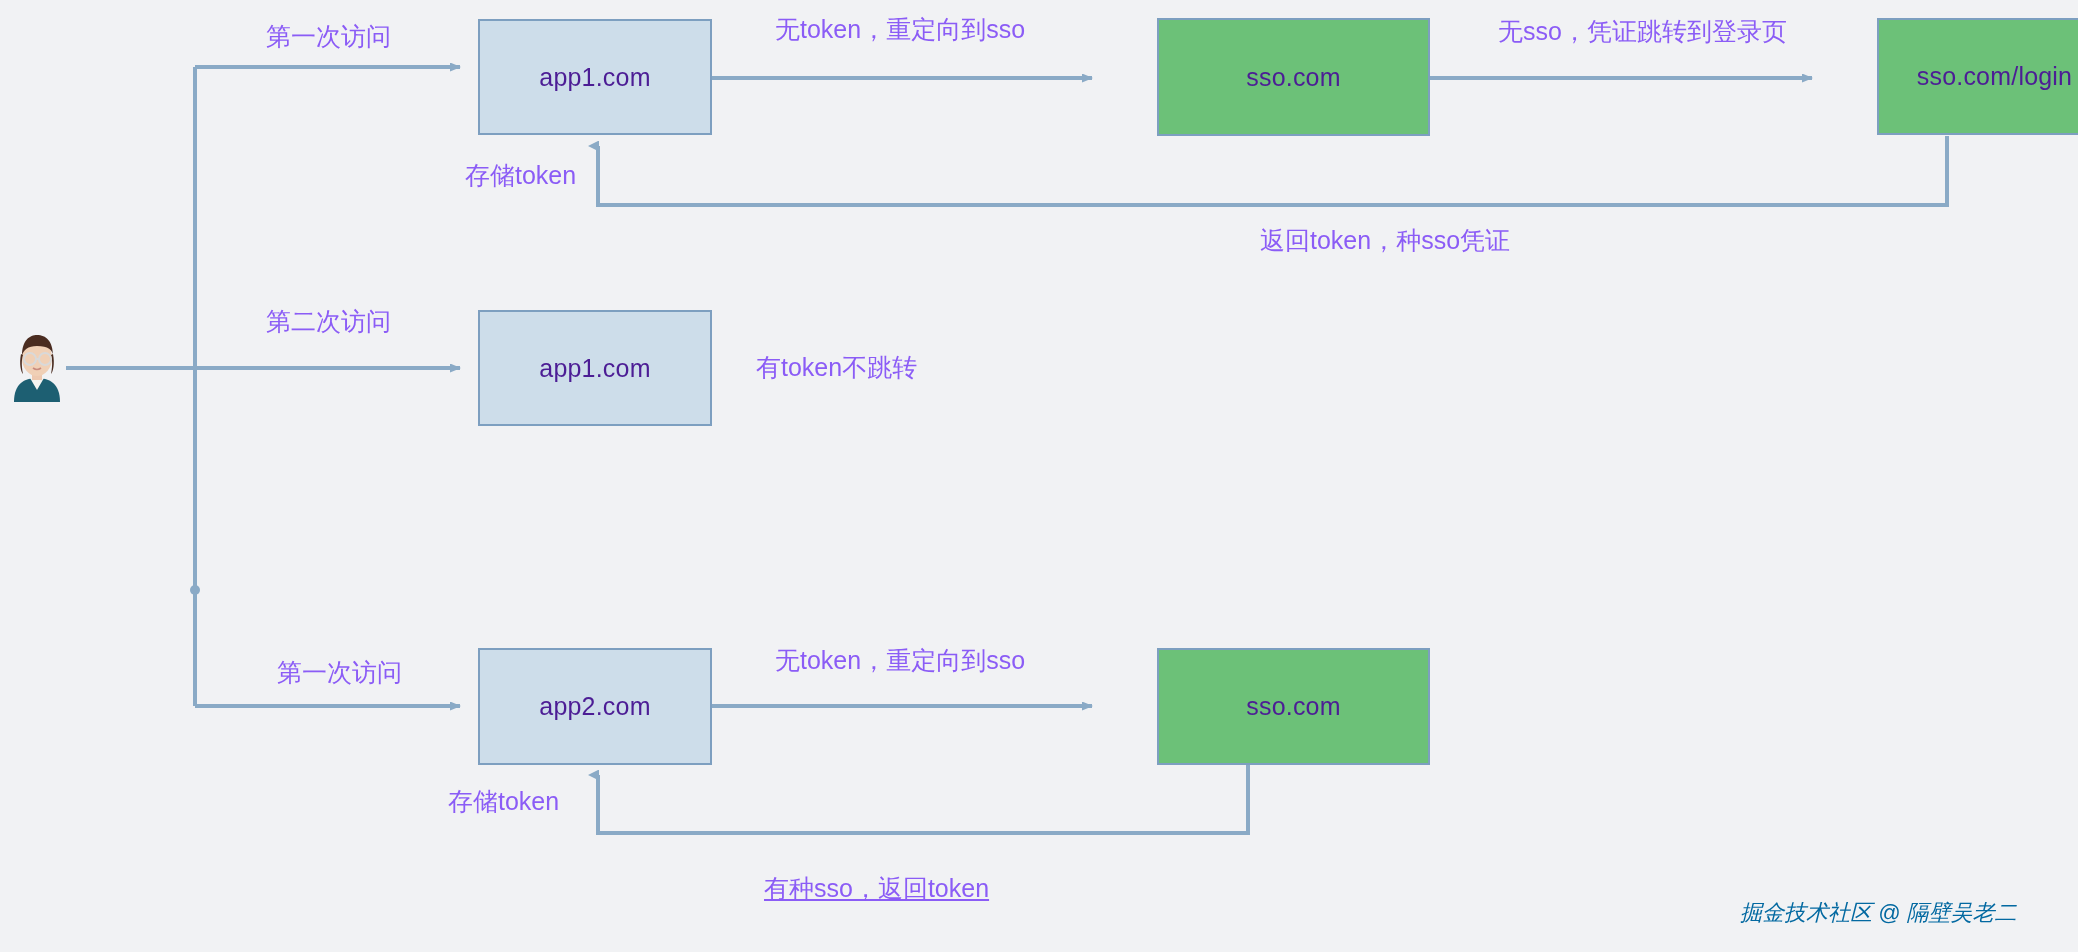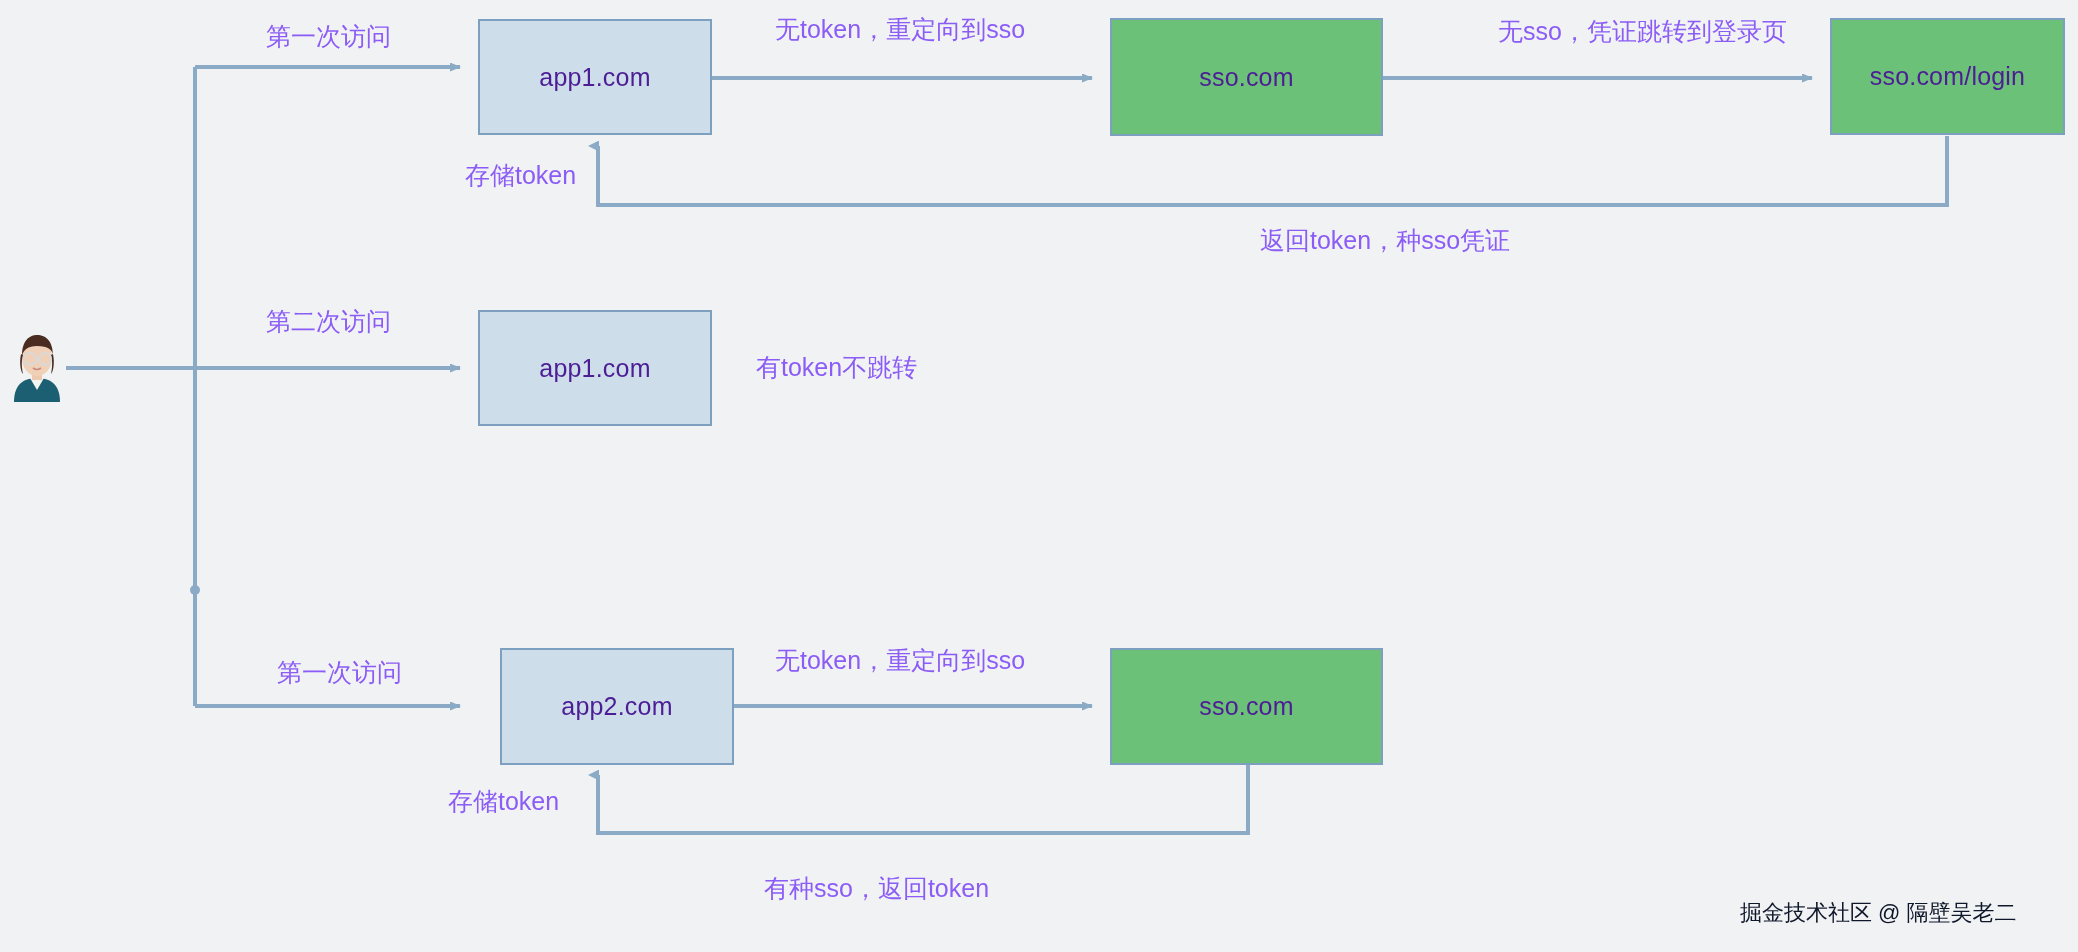--- a/index.html
+++ b/index.html
@@ -33,33 +33,35 @@
     justify-content: center;
     font-size: 25px;
     color: #4c1d95;
     letter-spacing: 0.2px;
   }
   .node.app {
     background: #cdddea;
   }
   .node.sso {
     background: #6cc178;
+    margin-left: 47px;
   }
   .edge-label {
     position: absolute;
     font-size: 25px;
     color: #8b5cf6;
     white-space: nowrap;
     line-height: 1;
   }
   .watermark {
     position: absolute;
     font-size: 22px;
-    color: #0f172a;
+    color: #0369a1;
     white-space: nowrap;
+    font-style: italic;
   }
   .avatar {
     position: absolute;
   }
 </style>
 </head>
 <body>
 
 <div id="canvas">
 
@@ -122,37 +124,37 @@
   </div>
 
   <div class="node sso" style="left:1830px; top:18px; width:235px; height:117px;">
     <span>sso.com/login</span>
   </div>
 
   <div class="node app" style="left:478px; top:310px; width:234px; height:116px;">
     <span>app1.com</span>
   </div>
 
-  <div class="node app" style="left:500px; top:648px; width:234px; height:117px;">
+  <div class="node app" style="left:478px; top:648px; width:234px; height:117px;">
     <span>app2.com</span>
   </div>
 
   <div class="node sso" style="left:1110px; top:648px; width:273px; height:117px;">
     <span>sso.com</span>
   </div>
 
   <div class="edge-label" style="left:266px; top:24px;">第一次访问</div>
   <div class="edge-label" style="left:775px; top:17px;">无token，重定向到sso</div>
   <div class="edge-label" style="left:1474px; top:19px;margin-left:24px;">无sso，凭证跳转到登录页</div>
   <div class="edge-label" style="left:465px; top:163px;">存储token</div>
   <div class="edge-label" style="left:1260px; top:228px;">返回token，种sso凭证</div>
 
   <div class="edge-label" style="left:266px; top:309px;">第二次访问</div>
   <div class="edge-label" style="left:756px; top:355px;">有token不跳转</div>
 
   <div class="edge-label" style="left:277px; top:660px;">第一次访问</div>
   <div class="edge-label" style="left:775px; top:648px;">无token，重定向到sso</div>
   <div class="edge-label" style="left:448px; top:789px;">存储token</div>
-  <div class="edge-label" style="left:764px; top:876px;">有种sso，返回token</div>
+  <div class="edge-label" style="left:764px; top:876px;text-decoration:underline;">有种sso，返回token</div>
 
   <div class="watermark" style="left:1740px; top:898px;">掘金技术社区 @ 隔壁吴老二</div>
 
 </div>
 
 </body></html>

